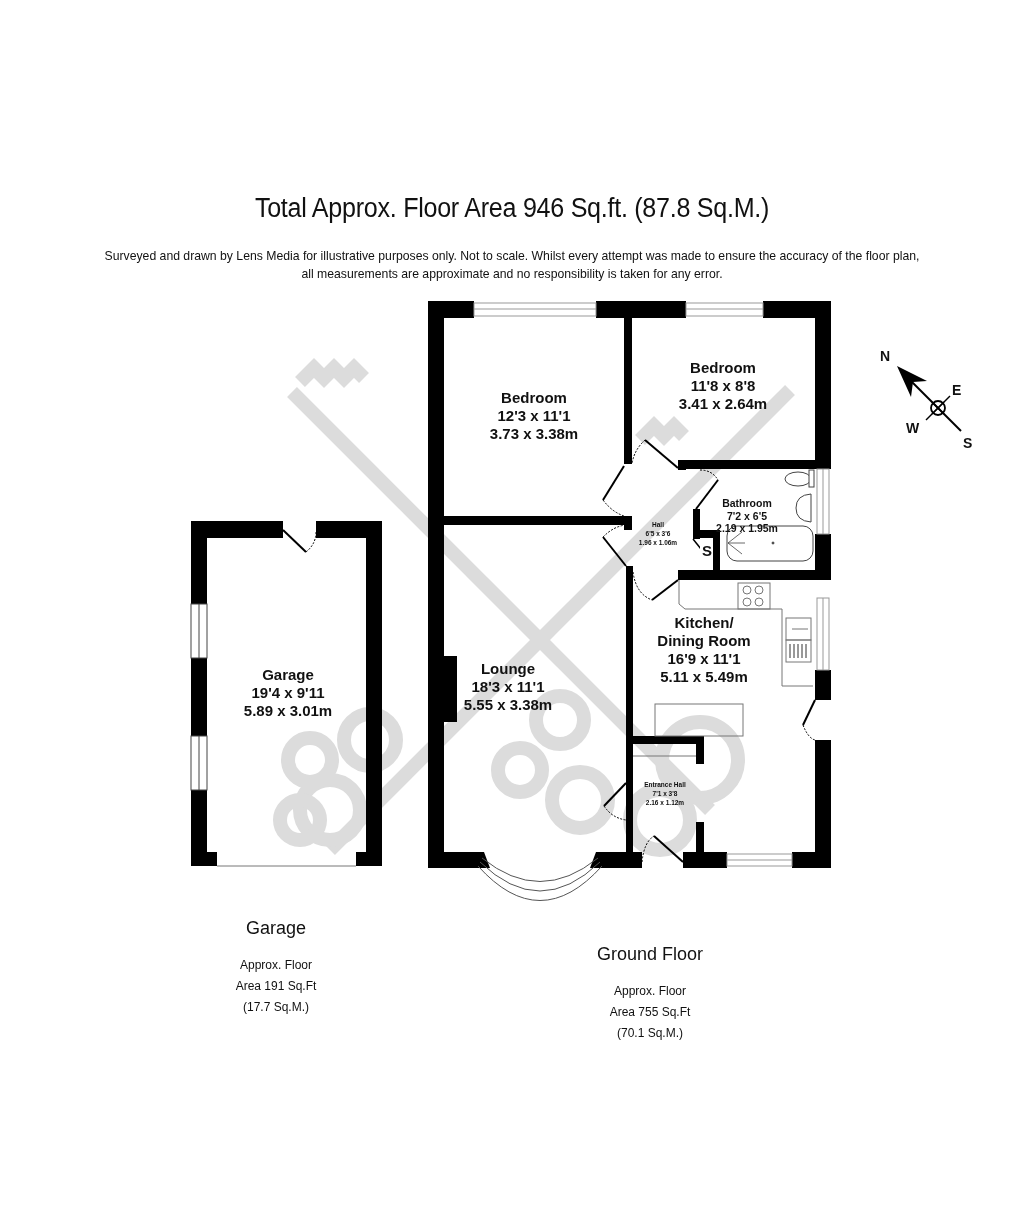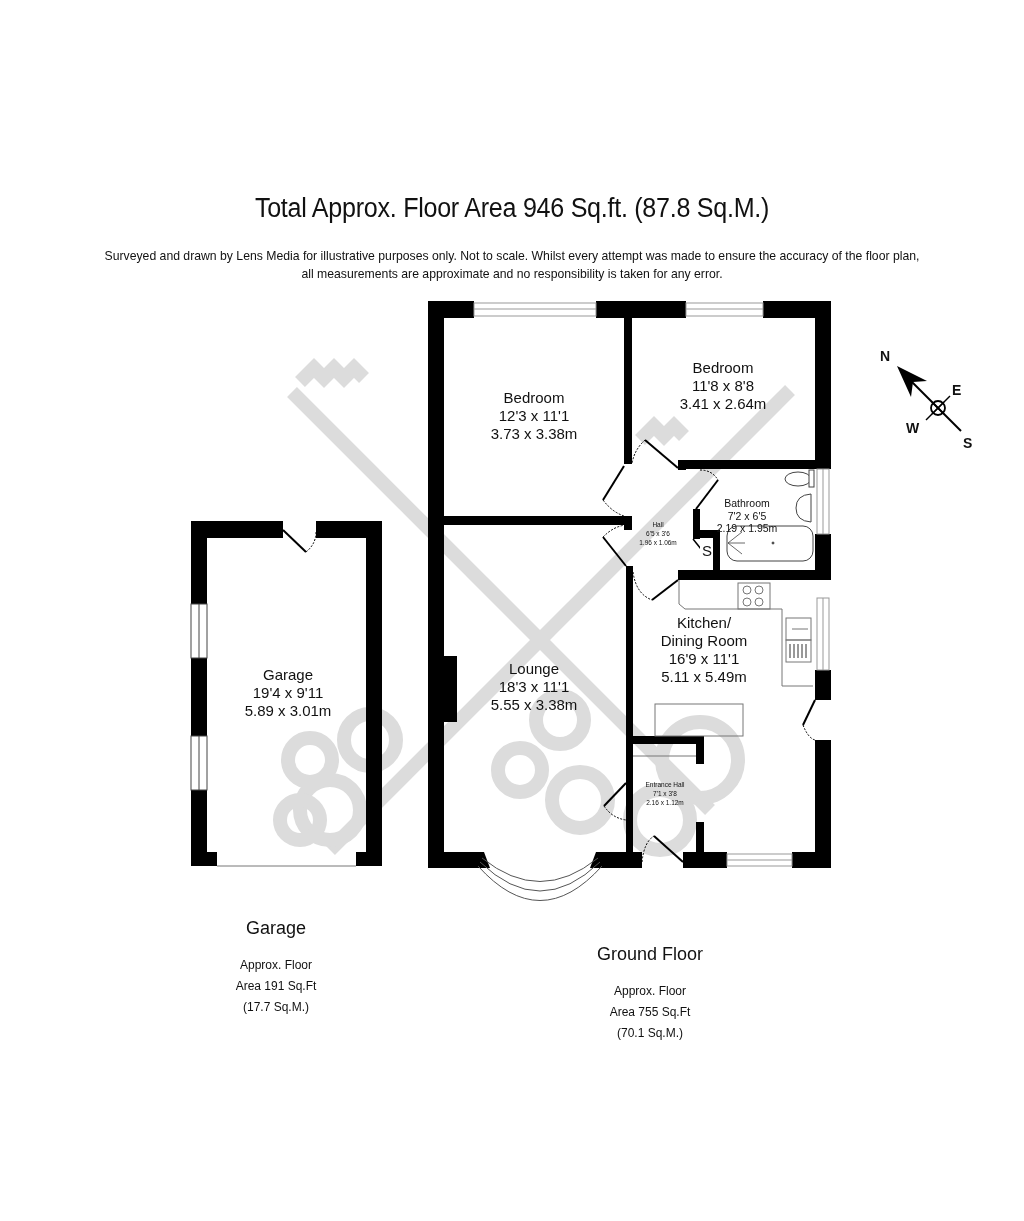--- a/index.html
+++ b/index.html
@@ -2,21 +2,21 @@
 <html><head>
   <meta charset="utf-8">
   <style>
     html, body { margin: 0; padding: 0; background: #ffffff; }
     body { width: 1024px; height: 1221px; position: relative; overflow: hidden; font-family: "Liberation Sans", sans-serif; color: #111; }
     .title { position: absolute; left: 0; top: 193px; width: 1024px; text-align: center; font-size: 27px; letter-spacing: -0.3px; transform: scaleX(0.93); transform-origin: center; }
     .disclaimer { position: absolute; left: 0; top: 247px; width: 1024px; text-align: center; font-size: 13px; line-height: 18px; transform: scaleX(0.94); transform-origin: center; }
     .disclaimer span { display: block; }
     svg.plan { position: absolute; left: 0; top: 0; }
     .room-label { position: absolute; text-align: center; line-height: 1.2; transform: translateX(-50%); white-space: nowrap; }
-    .room-label span { display: block; }
+    .room-label span { display: block; font-weight: bold; }
     .lg { font-size: 15px; }
     .sm { font-size: 10.5px; margin-top: 17px; }
     .xs { font-size: 6.5px; line-height: 1.35; }
     .floor-summary { position: absolute; text-align: center; transform: translateX(-50%); white-space: nowrap; }
     .floor-summary .fname { font-size: 18px; display: block; margin-bottom: 16px; }
     .floor-summary .fl { font-size: 12px; display: block; line-height: 21px; }
     .compass-letter { position: absolute; font-weight: bold; font-size: 14px; }
   </style>
 </head>
 <body>
@@ -216,21 +216,21 @@
   <span>2.19 x 1.95m</span>
 </div>
 <div class="room-label xs" style="left:658px;top:521px;">
   <span>Hall</span>
   <span>6'5 x 3'6</span>
   <span>1.96 x 1.06m</span>
 </div>
 <div class="room-label" style="left:707px;top:542px;font-size:15px;">
   <span>S</span>
 </div>
-<div class="room-label lg" style="left:534px;top:660px;">
+<div class="room-label lg" style="left:508px;top:660px;">
   <span>Lounge</span>
   <span>18'3 x 11'1</span>
   <span>5.55 x 3.38m</span>
 </div>
 <div class="room-label lg" style="left:704px;top:614px;text-align:center;">
   <span>Kitchen/</span>
   <span>Dining Room</span>
   <span>16'9 x 11'1</span>
   <span>5.11 x 5.49m</span>
 </div>

